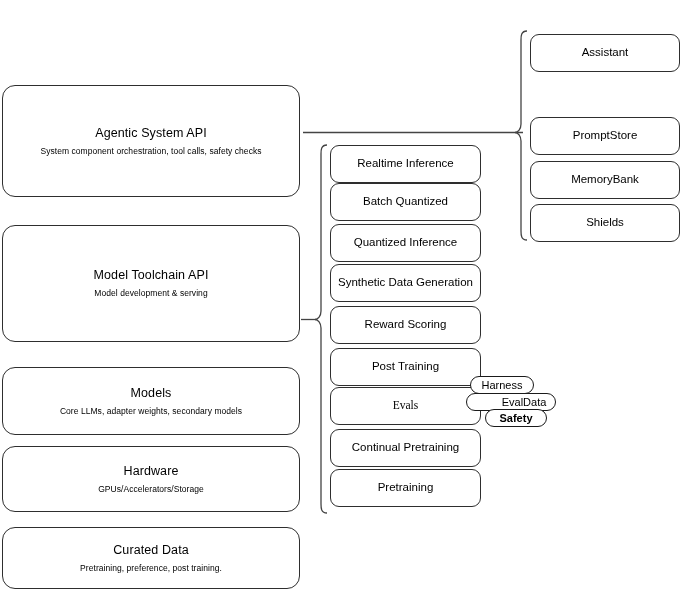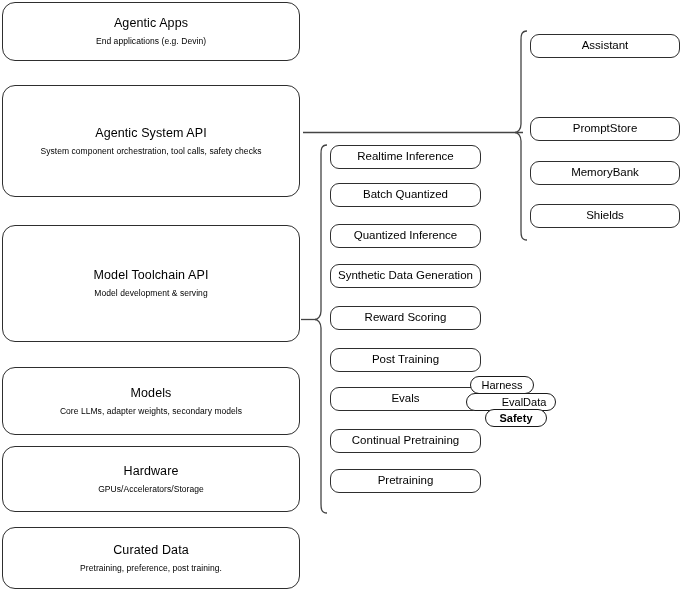--- a/index.html
+++ b/index.html
@@ -43,21 +43,21 @@
   .layer .subtitle {
     font-size: 8.5px;
     color: #000000;
     margin-top: 4px;
     line-height: 1.25;
     letter-spacing: 0.05px;
   }
 
   
   .chip {
-    height: 24px;
+    height: 38px;
     border-radius: 9px;
     font-size: 11.5px;
     color: #000000;
   }
   .chip .label {
     font-size: 11.5px;
     line-height: 1;
   }
 
   
@@ -112,24 +112,20 @@
              C 321 145, 321 150, 321 154
              L 321 311
              C 321 316, 318 319.5, 315 319.5
              C 318 319.5, 321 323, 321 328
              L 321 504
              C 321 508, 321 513, 327 513"></path>
 
     <line x1="301" y1="319.5" x2="316" y2="319.5"></line>
   </svg>
 
-  <div class="box layer" style="left:2px; top:2px; width:298px; height:59px;">
-    <div class="title">Agentic Apps</div>
-    <div class="subtitle">End applications (e.g. Devin)</div>
-  </div>
 
   <div class="box layer" style="left:2px; top:85px; width:298px; height:112px;">
     <div class="title">Agentic System API</div>
     <div class="subtitle">System component orchestration, tool calls, safety checks</div>
   </div>
 
   <div class="box layer" style="left:2px; top:225px; width:298px; height:117px;">
     <div class="title">Model Toolchain API</div>
     <div class="subtitle">Model development &amp; serving</div>
   </div>
@@ -160,21 +156,21 @@
   </div>
   <div class="box chip" style="left:330px; top:264px; width:151px;">
     <span class="label">Synthetic Data Generation</span>
   </div>
   <div class="box chip" style="left:330px; top:306px; width:151px;">
     <span class="label">Reward Scoring</span>
   </div>
   <div class="box chip" style="left:330px; top:348px; width:151px;">
     <span class="label">Post Training</span>
   </div>
-  <div class="box chip" style="left:330px; top:387px; width:151px;">
+  <div class="box chip" style="left:330px; top:387px; width:151px;font-family:Liberation Serif, serif;">
     <span class="label">Evals</span>
   </div>
   <div class="box chip" style="left:330px; top:429px; width:151px;">
     <span class="label">Continual Pretraining</span>
   </div>
   <div class="box chip" style="left:330px; top:469px; width:151px;">
     <span class="label">Pretraining</span>
   </div>
 
   <div class="pill" style="left:470px; top:376px; width:64px;">

